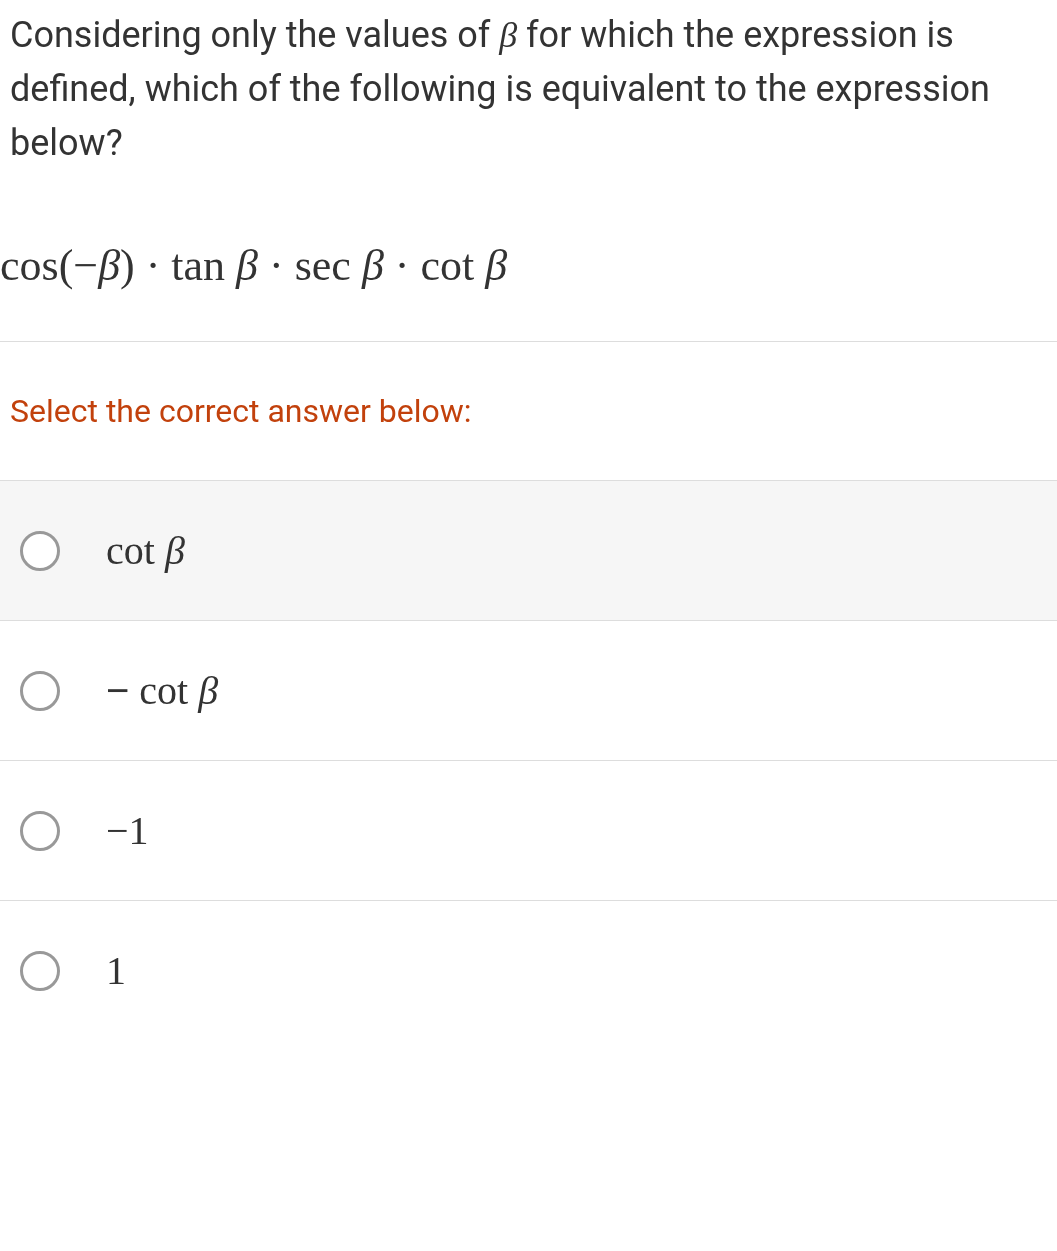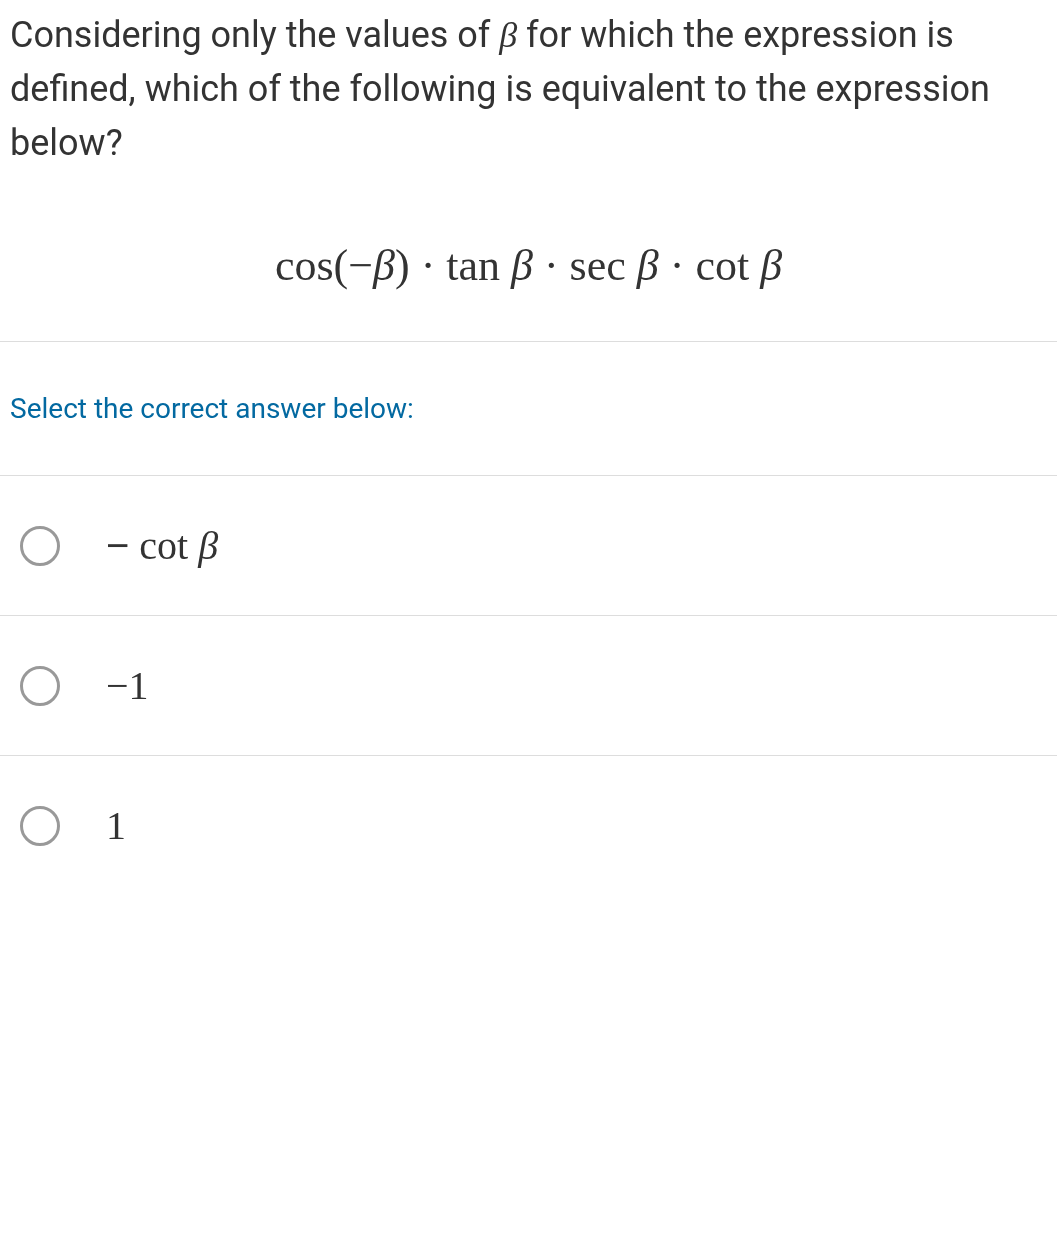--- a/index.html
+++ b/index.html
@@ -11,34 +11,34 @@
     background: #fff;
     width: 1057px;
   }
   .question-stem {
     padding: 8px 10px 40px 10px;
     font-size: 36px;
     line-height: 1.5;
     color: #333;
   }
   .math-expression {
-    text-align: center;
+    text-align: left;
     font-family: "Times New Roman", Times, serif;
     font-size: 44px;
     padding: 30px 0 50px 0;
   }
   .math-expression .beta { font-style: italic; }
   .divider-top {
     border-top: 1px solid #ddd;
     margin: 0;
   }
   .prompt {
-    font-size: 28px;
+    font-size: 32px;
     padding: 50px 10px 50px 10px;
-    color: #0369a1;
+    color: #c2410c;
   }
   .options {
     border-top: 1px solid #ddd;
   }
   .option-row {
     display: flex;
     align-items: center;
     border-bottom: 1px solid #ddd;
     padding: 46px 20px;
     font-family: "Times New Roman", Times, serif;
@@ -70,20 +70,24 @@
 <div class="math-expression">
   cos(−<span class="beta">β</span>) · tan <span class="beta">β</span> · sec <span class="beta">β</span> · cot <span class="beta">β</span>
 </div>
 
 <div class="divider-top"></div>
 
 <div class="prompt">Select the correct answer below:</div>
 
 <div class="options">
 
+  <div class="option-row highlight">
+    <div class="radio"></div>
+    <div class="option-label">cot <span class="beta">β</span></div>
+  </div>
 
   <div class="option-row">
     <div class="radio"></div>
     <div class="option-label"><span class="minus">−</span> cot <span class="beta">β</span></div>
   </div>
 
   <div class="option-row">
     <div class="radio"></div>
     <div class="option-label">−1</div>
   </div>

